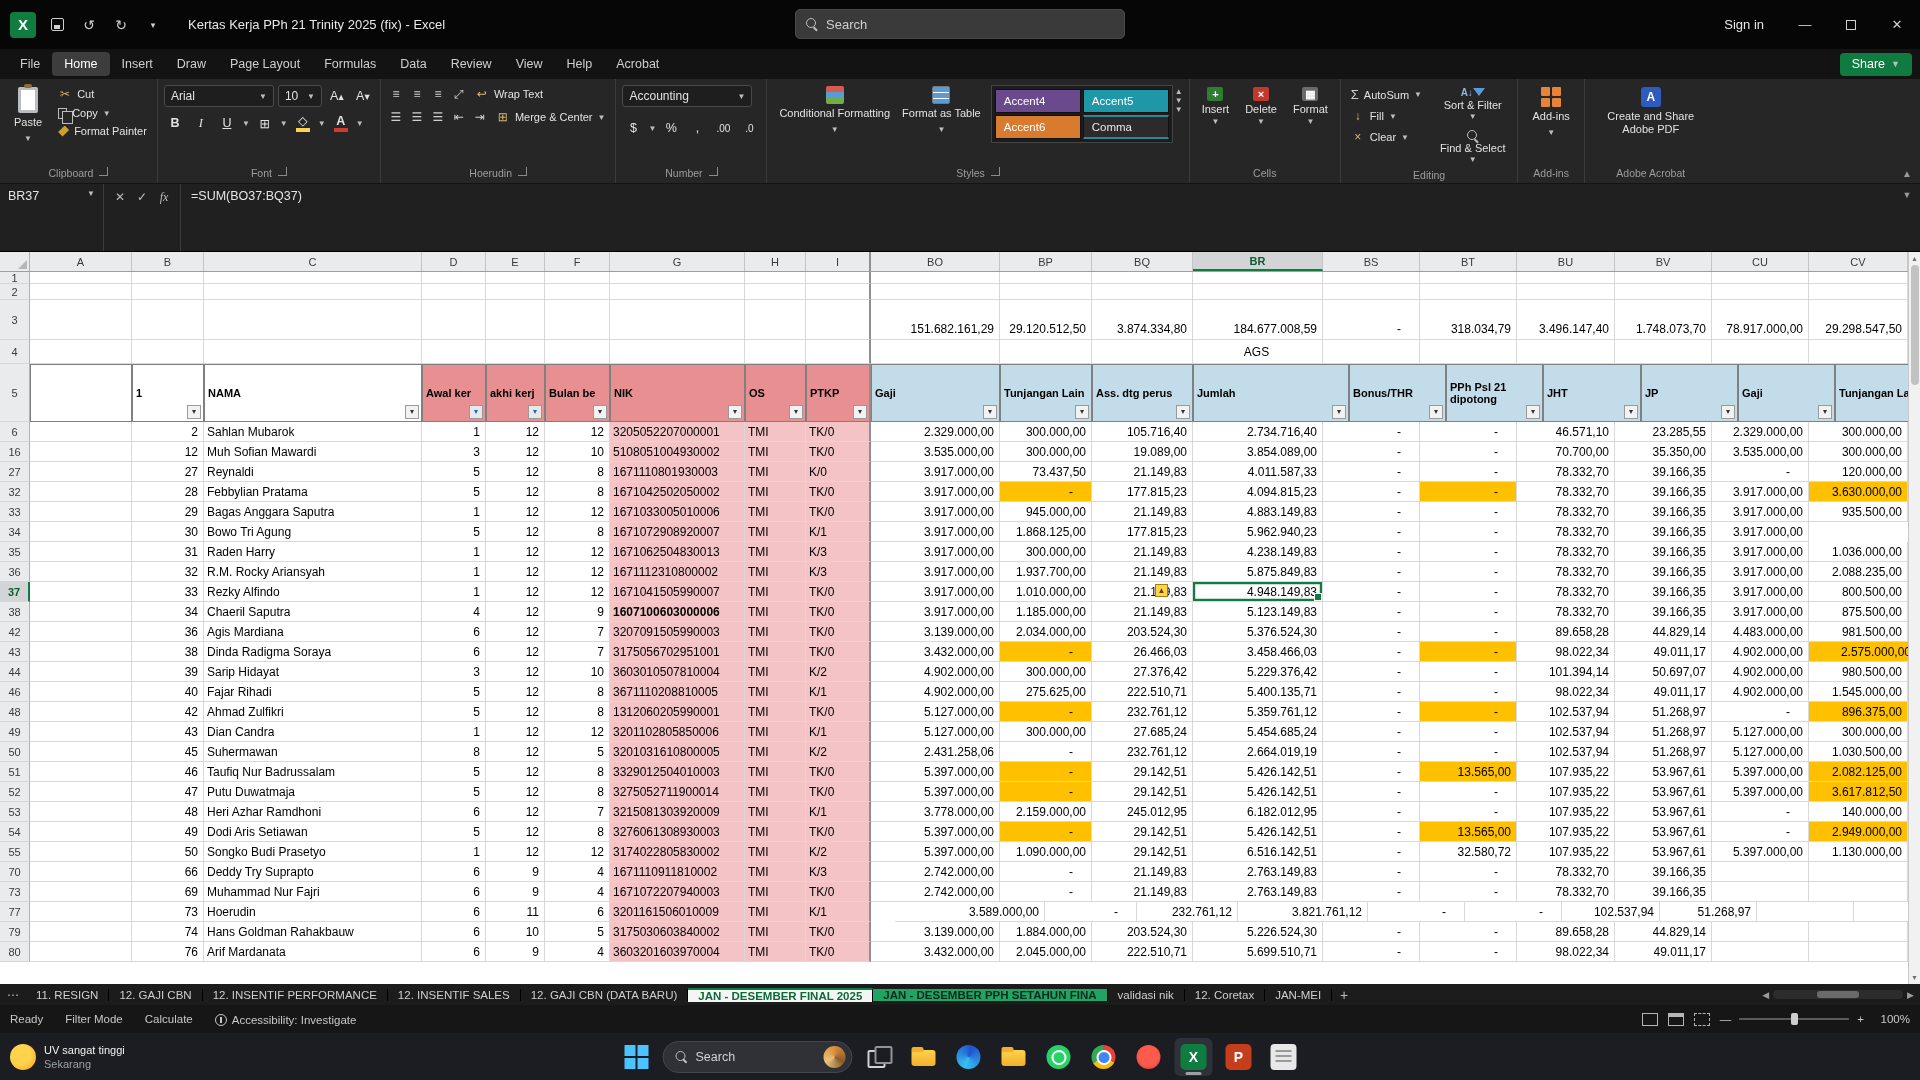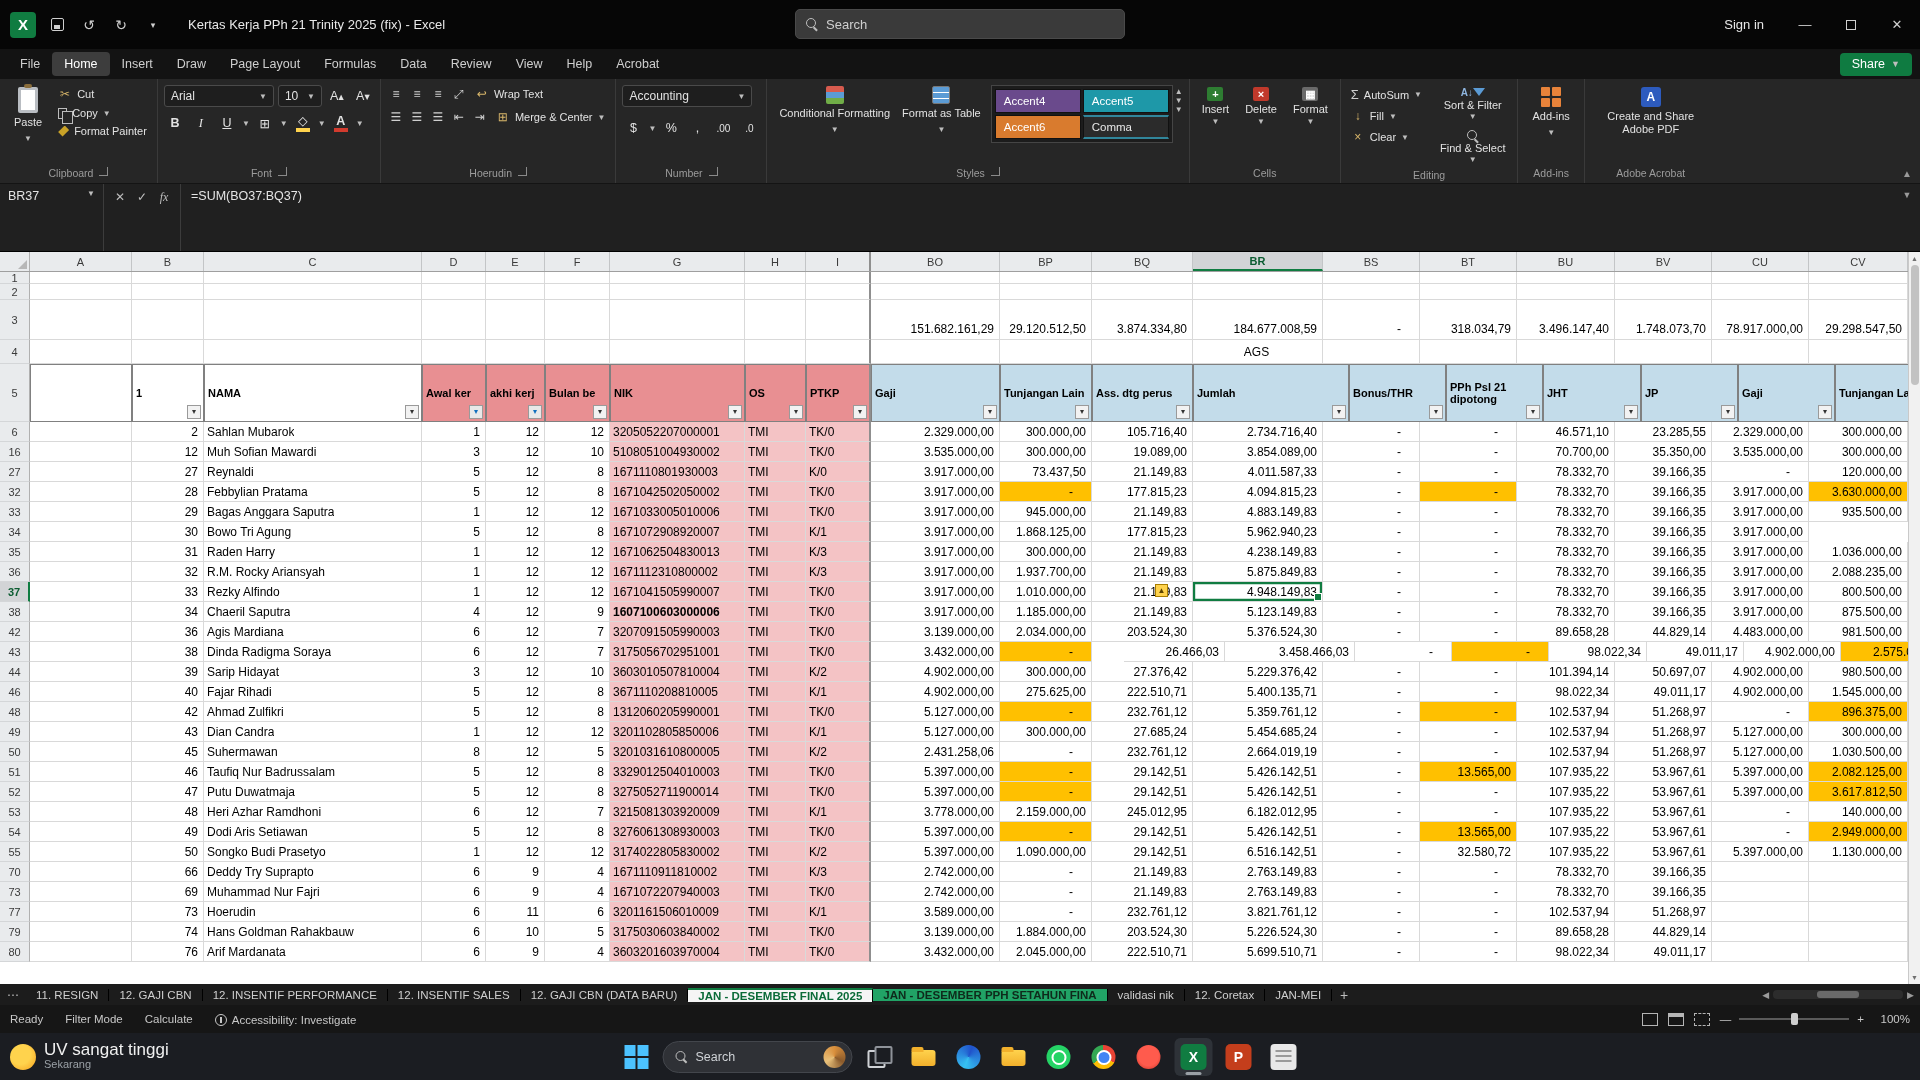--- a/index.html
+++ b/index.html
@@ -153,21 +153,21 @@
 .zoomctl{display:flex;align-items:center;gap:8px}
 .ztrack{width:110px;height:2px;background:#5a5a5a;position:relative}
 .zthumb{position:absolute;left:52px;top:-5px;width:7px;height:12px;background:#cfcfcf;border-radius:2px}
 .zpct{min-width:38px;text-align:right}
 
 
 .taskbar{height:47px;background:#1b1d22;display:flex;align-items:center;position:relative;flex:0 0 auto;color:#e8e8e8}
 .weather{display:flex;align-items:center;gap:8px;padding-left:10px;width:260px}
 .sunico{width:26px;height:26px;border-radius:50%;background:radial-gradient(circle at 40% 40%,#ffd34d 0 45%,#f59e1b 100%)}
 .wtxt{display:flex;flex-direction:column;line-height:14px}
-.wl1{font-size:17px;color:#f0f0f0}
+.wl1{font-size:11px;color:#f0f0f0}
 .wl2{font-size:11px;color:#9aa0a6}
 .tb-center{position:absolute;left:50%;transform:translateX(-50%);display:flex;align-items:center;gap:7px;height:100%}
 .tbicon{width:38px;height:38px;border-radius:6px;display:flex;align-items:center;justify-content:center;position:relative}
 .tbicon.active{background:#2e3238}
 .tbicon.active::before{content:'';position:absolute;bottom:1px;left:50%;transform:translateX(-50%);width:16px;height:3px;border-radius:2px;background:#9aa0a6}
 .glyph{width:26px;height:26px;position:relative;display:flex;align-items:center;justify-content:center}
 .start .glyph::before{content:'';width:11px;height:11px;background:#4cc2ff;box-shadow:13px 0 #4cc2ff,0 13px #4cc2ff,13px 13px #4cc2ff;position:absolute;left:1px;top:1px}
 .searchpill{height:32px;width:190px;background:#2f3136;border:1px solid #43464c;border-radius:16px;display:flex;align-items:center;gap:8px;padding:0 6px 0 12px;font-size:12.5px;color:#cfd2d6}
 .searchpill .spacer{flex:1}
 .sp-img{width:22px;height:22px;border-radius:50%;background:conic-gradient(#d98f3c,#8a5a2b,#e8c07a,#d98f3c)}
@@ -1422,21 +1422,21 @@
           </div>
           <div class="cell frz pink" style="width: 65px;">
             <span class="cv">TK/0</span>
           </div>
           <div class="cell num" style="width: 129px;">
             <span class="cv">3.432.000,00</span>
           </div>
           <div class="cell orange dash" style="width: 92px;">
             <span class="cv">-</span>
           </div>
-          <div class="cell num" style="width: 101px; margin-left: 32px;">
+          <div class="cell num" style="width: 101px;">
             <span class="cv">26.466,03</span>
           </div>
           <div class="cell num" style="width: 130px;">
             <span class="cv">3.458.466,03</span>
           </div>
           <div class="cell dash" style="width: 97px;">
             <span class="cv">-</span>
           </div>
           <div class="cell orange dash" style="width: 97px;">
             <span class="cv">-</span>
@@ -2162,21 +2162,21 @@
           </div>
           <div class="cell pink" style="width: 135px;">
             <span class="cv">3201161506010009</span>
           </div>
           <div class="cell pink" style="width: 61px;">
             <span class="cv">TMI</span>
           </div>
           <div class="cell frz pink" style="width: 65px;">
             <span class="cv">K/1</span>
           </div>
-          <div class="cell num" style="width: 129px;">
+          <div class="cell num" style="width: 150px; margin-left: 24px;">
             <span class="cv">3.589.000,00</span>
           </div>
           <div class="cell dash" style="width: 92px;">
             <span class="cv">-</span>
           </div>
           <div class="cell num" style="width: 101px;">
             <span class="cv">232.761,12</span>
           </div>
           <div class="cell num" style="width: 130px;">
             <span class="cv">3.821.761,12</span>

